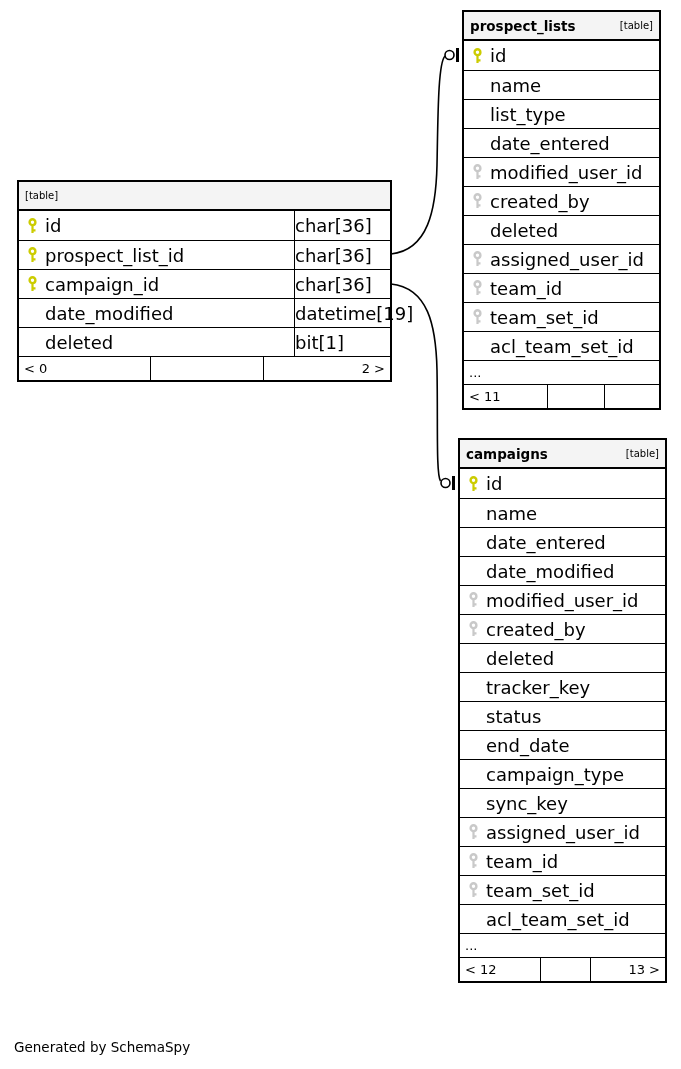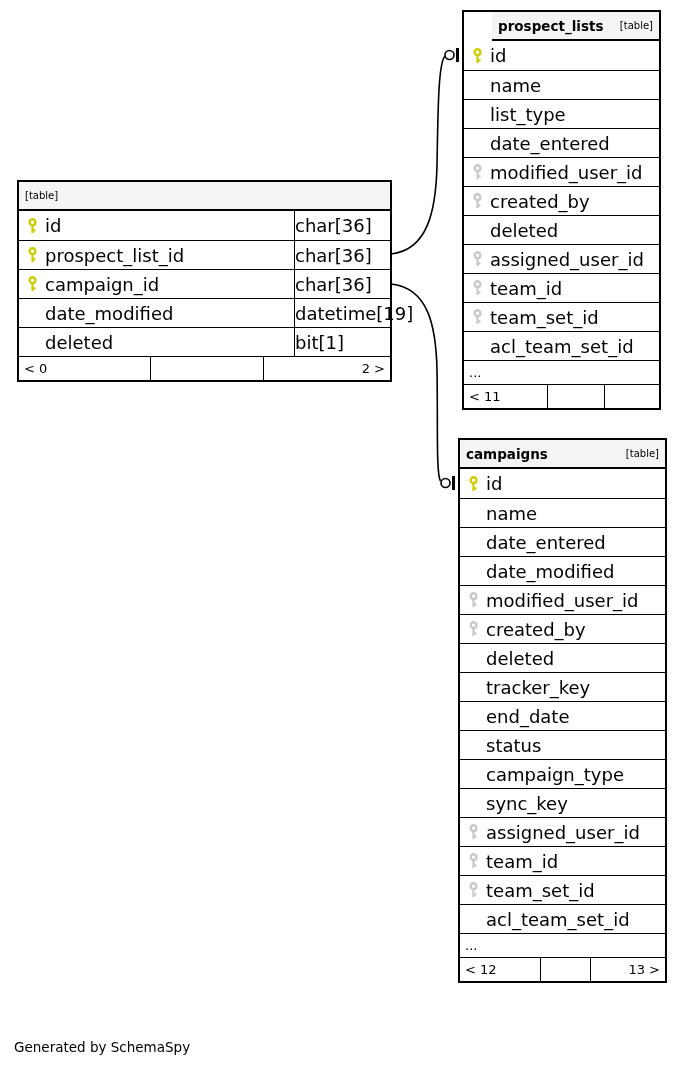--- a/index.html
+++ b/index.html
@@ -129,21 +129,21 @@
         </div>
         <div class="tcell">bit[1]</div>
       </div>
       <div class="tfoot">
         <div class="fcell">&lt; 0</div>
         <div class="fcell"></div>
         <div class="fcell right">2 &gt;</div>
       </div>
     </div>
   <div class="tnode" id="tbl-prospect_lists">
-      <div class="thead" style="background: rgb(244, 244, 244); margin-left: 28px;">
+      <div class="thead" style="background: rgb(244, 244, 244);">
         <span class="ttitle">prospect_lists</span>
         <span class="ttag">[table]</span>
       </div>
       <div class="trow">
         <div class="ncell">
           <span class="keyslot">
             <svg width="11" height="16" viewBox="0 0 11 16" class="keyicon key-pk" style="color: rgb(204, 204, 0);">
               <circle cx="5.5" cy="4.2" r="2.9" fill="none" stroke="currentColor" stroke-width="2.4"></circle>
               <path d="M5.5 7.1 L5.5 15 M5.5 12.4 L8.5 12.4" stroke="currentColor" stroke-width="2.2" fill="none"></path>
             </svg>
@@ -307,27 +307,27 @@
       </div>
       <div class="trow">
         <div class="ncell">
           <span class="keyslot"></span>
           <span class="cname">tracker_key</span>
         </div>
       </div>
       <div class="trow">
         <div class="ncell">
           <span class="keyslot"></span>
+          <span class="cname">status</span>
+        </div>
+      </div>
+      <div class="trow">
+        <div class="ncell">
+          <span class="keyslot"></span>
           <span class="cname">end_date</span>
-        </div>
-      </div>
-      <div class="trow">
-        <div class="ncell">
-          <span class="keyslot"></span>
-          <span class="cname">status</span>
         </div>
       </div>
       <div class="trow">
         <div class="ncell">
           <span class="keyslot"></span>
           <span class="cname">campaign_type</span>
         </div>
       </div>
       <div class="trow">
         <div class="ncell">

